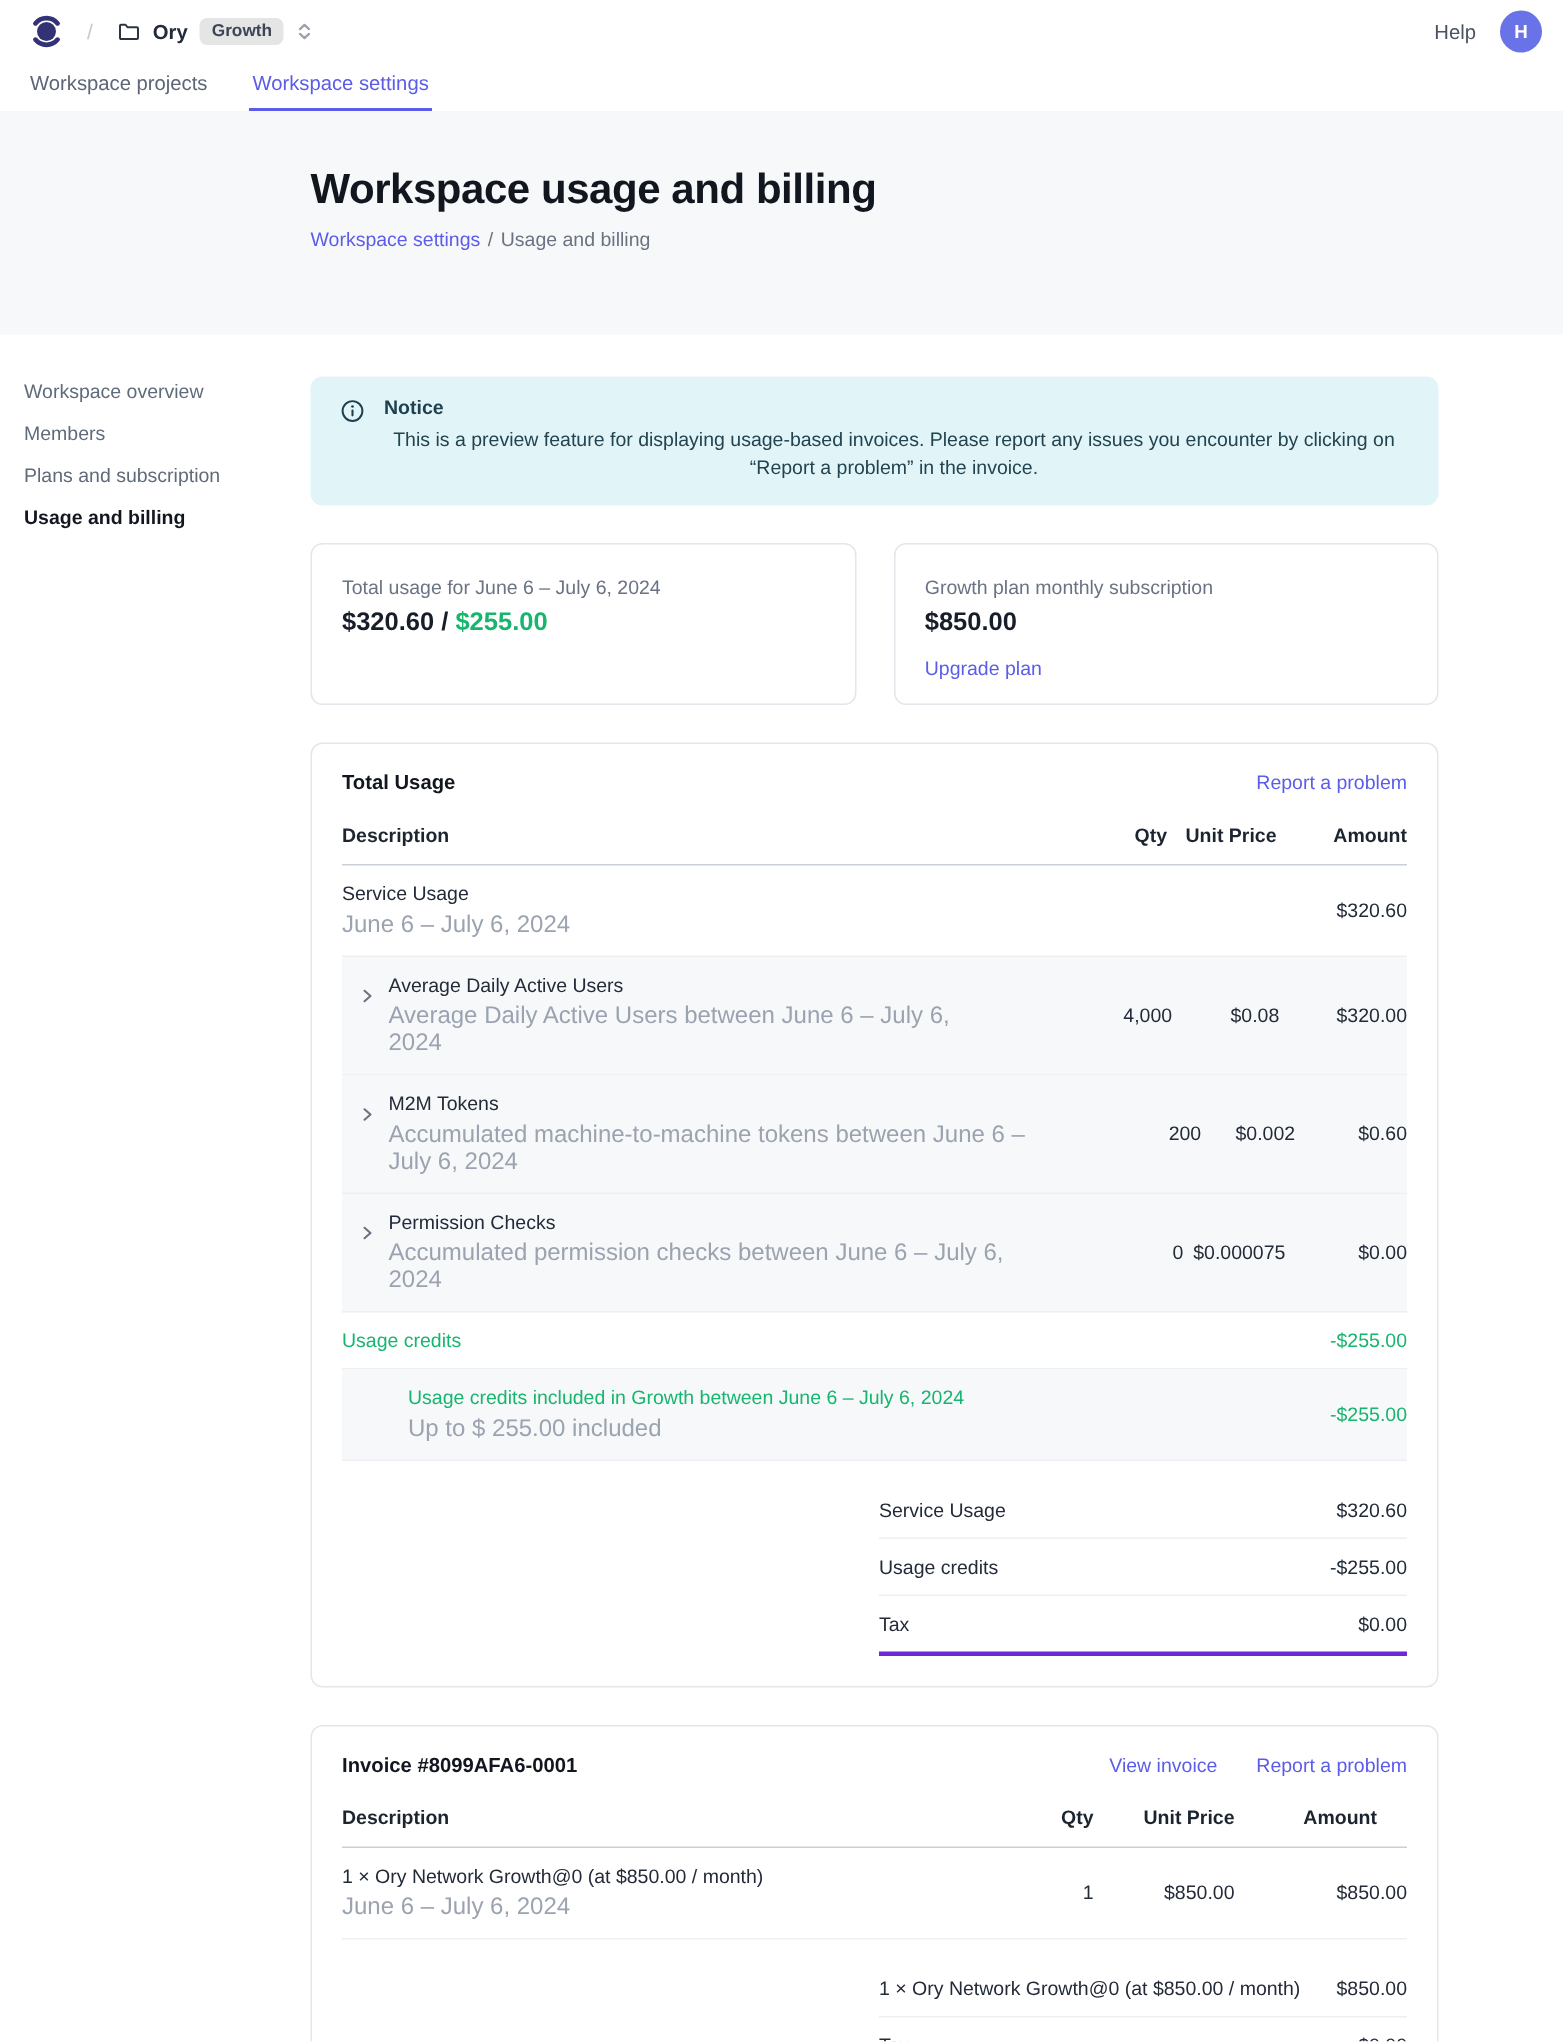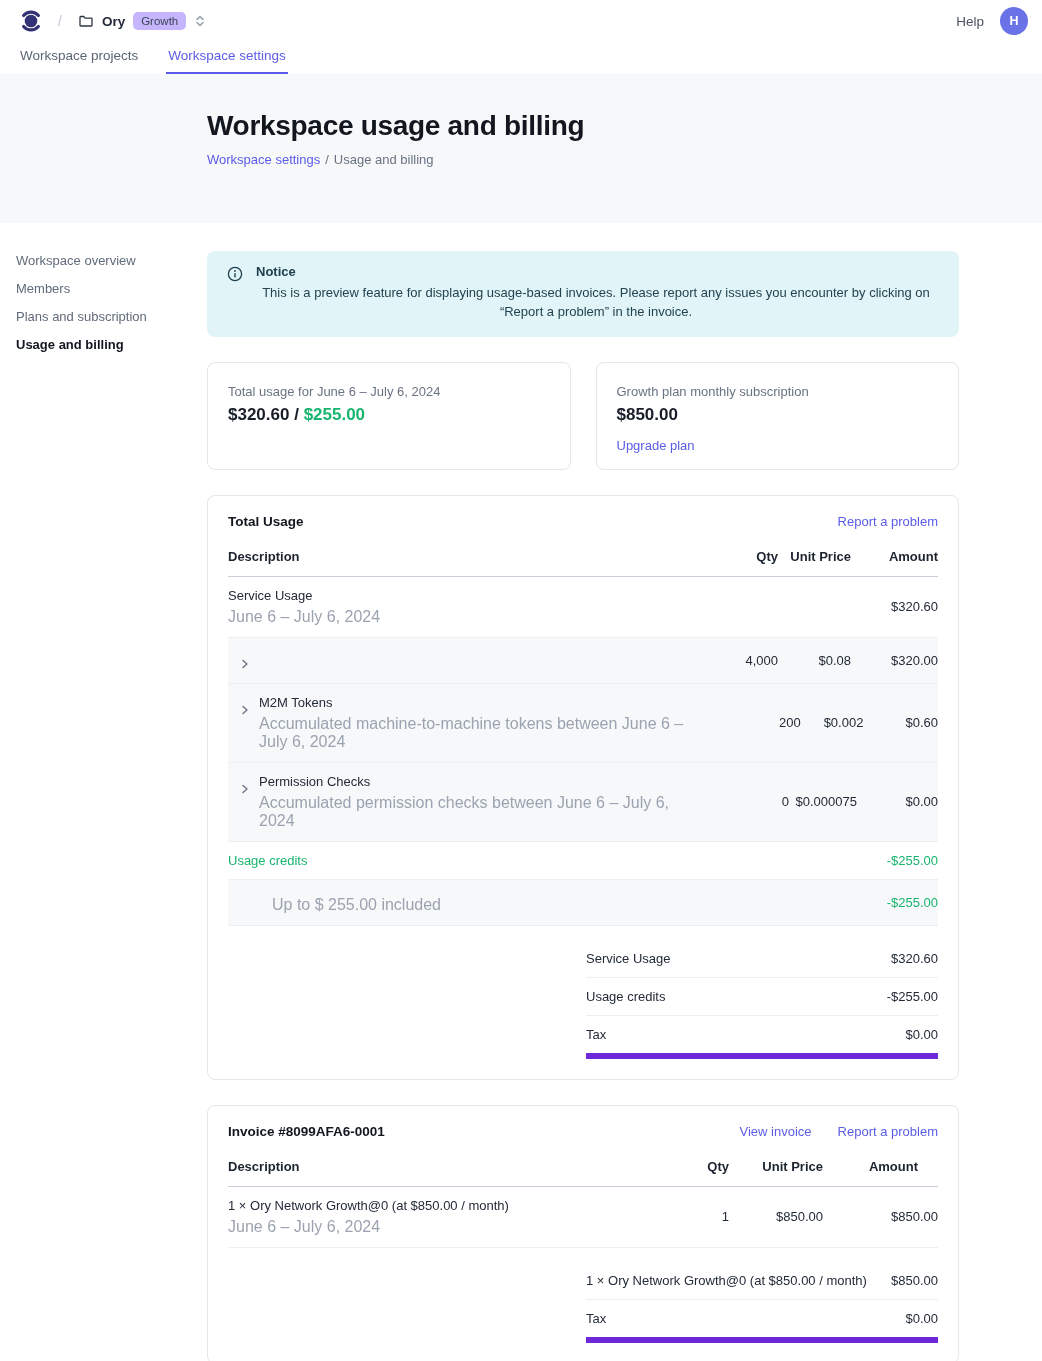--- a/index.html
+++ b/index.html
@@ -6,21 +6,21 @@
   html,body { background:#ffffff; }
   body { font-family:"Liberation Sans", sans-serif; color:#1d2433; }
   .page { position:relative; width:1042px; height:1361px; background:#ffffff; overflow:hidden; }
 
   
   .topbar { height:42px; display:flex; align-items:center; padding:0 14px 0 18px; background:#fff; }
   .logo { display:flex; align-items:center; margin-right:14px; }
   .crumb-slash { color:#c3c9d2; font-size:14px; margin-right:16px; }
   .ws-switcher { display:flex; align-items:center; gap:8px; cursor:pointer; }
   .ws-name { font-size:13.5px; font-weight:600; color:#232b38; }
-  .badge { background:#c4b5fd; color:#3d4555; font-size:11.5px; font-weight:400; padding:3px 8px; border-radius:5px; }
+  .badge { background:#e5e5e5; color:#3d4555; font-size:11.5px; font-weight:700; padding:3px 8px; border-radius:5px; }
   .topbar-right { margin-left:auto; display:flex; align-items:center; gap:16px; }
   .help-link { font-size:13.5px; color:#4b5363; cursor:pointer; }
   .avatar { width:28px; height:28px; border-radius:50%; background:#6a72e8; color:#fff; font-size:12.5px; font-weight:600; display:flex; align-items:center; justify-content:center; cursor:pointer; }
 
   
   .tabs { display:flex; gap:26px; padding:0 18px; background:#fff; }
   .tab { font-size:13.5px; color:#5c6676; padding:6px 2px 9px; cursor:pointer; border-bottom:2px solid transparent; }
   .tab.active { color:#5b5ce8; border-bottom-color:#5b5ce8; }
 
   
@@ -75,21 +75,21 @@
   .row-sub { font-size:16px; color:#9ba3b0; margin-top:5px; }
   .shaded { background:#f7f8fa; }
   .sub-desc { display:flex; align-items:flex-start; gap:9px; padding-left:12px; }
   .chev { color:#6a7383; flex:0 0 auto; margin-top:8px; cursor:pointer; }
   .green-text { color:#17b56e !important; }
 
   .summary { margin:14px 20px 0 378px; }
   .sum-row { display:flex; align-items:center; justify-content:space-between; border-bottom:1px solid #edeff3; padding:11px 0; }
   .sum-row .s-label { font-size:13px; color:#232b38; }
   .sum-row .s-amt { font-size:13px; color:#232b38; padding-right:0; }
-  .sum-row.pre-total { border-bottom:6px solid #6d28d9; }
+  .sum-row.pre-total { border-bottom:3px solid #6d28d9; }
   .total-row { display:flex; align-items:center; justify-content:space-between; padding:13px 0 4px; }
   .total-row .t-label { font-size:13px; color:#232b38; }
   .total-row .t-amt { font-size:20px; font-weight:700; color:#12161f; }
 </style>
 </head>
 <body>
 
 <div class="page">
 
   <header class="topbar">
@@ -194,20 +194,24 @@
             <span class="cell cell-qty"></span>
             <span class="cell cell-unit"></span>
             <span class="cell cell-amt">$320.60</span>
           </div>
 
           <div class="trow body-row shaded">
             <span class="cell cell-desc sub-desc" style="padding-left:12px;">
               <span class="chev"><svg width="10" height="10" viewBox="0 0 10 10">
                     <path d="M3 1.5 7 5 3 8.5" fill="none" stroke="#6a7383" stroke-width="1.4" stroke-linecap="round" stroke-linejoin="round"></path>
                   </svg></span>
+              <span>
+                <span class="row-name" style="display:block;">Average Daily Active Users</span>
+                <span class="row-sub" style="display:block;">Average Daily Active Users between June 6 – July 6, 2024</span>
+              </span>
             </span>
             <span class="cell cell-qty">4,000</span>
             <span class="cell cell-unit">$0.08</span>
             <span class="cell cell-amt">$320.00</span>
           </div>
 
           <div class="trow body-row shaded">
             <span class="cell cell-desc sub-desc" style="padding-left:12px;">
               <span class="chev"><svg width="10" height="10" viewBox="0 0 10 10">
                     <path d="M3 1.5 7 5 3 8.5" fill="none" stroke="#6a7383" stroke-width="1.4" stroke-linecap="round" stroke-linejoin="round"></path>
@@ -241,20 +245,21 @@
             <span class="cell cell-desc">
               <span class="row-name green-text" style="display:block;">Usage credits</span>
             </span>
             <span class="cell cell-qty"></span>
             <span class="cell cell-unit"></span>
             <span class="cell cell-amt green-text">-$255.00</span>
           </div>
 
           <div class="trow body-row shaded">
             <span class="cell cell-desc" style="padding-left:44px;">
+              <span class="row-name green-text" style="display:block;">Usage credits included in Growth between June 6 – July 6, 2024</span>
               <span class="row-sub" style="display:block;">Up to $ 255.00 included</span>
             </span>
             <span class="cell cell-qty"></span>
             <span class="cell cell-unit"></span>
             <span class="cell cell-amt green-text">-$255.00</span>
           </div>
         </div>
 
         <div class="summary">
           <div class="sum-row">

